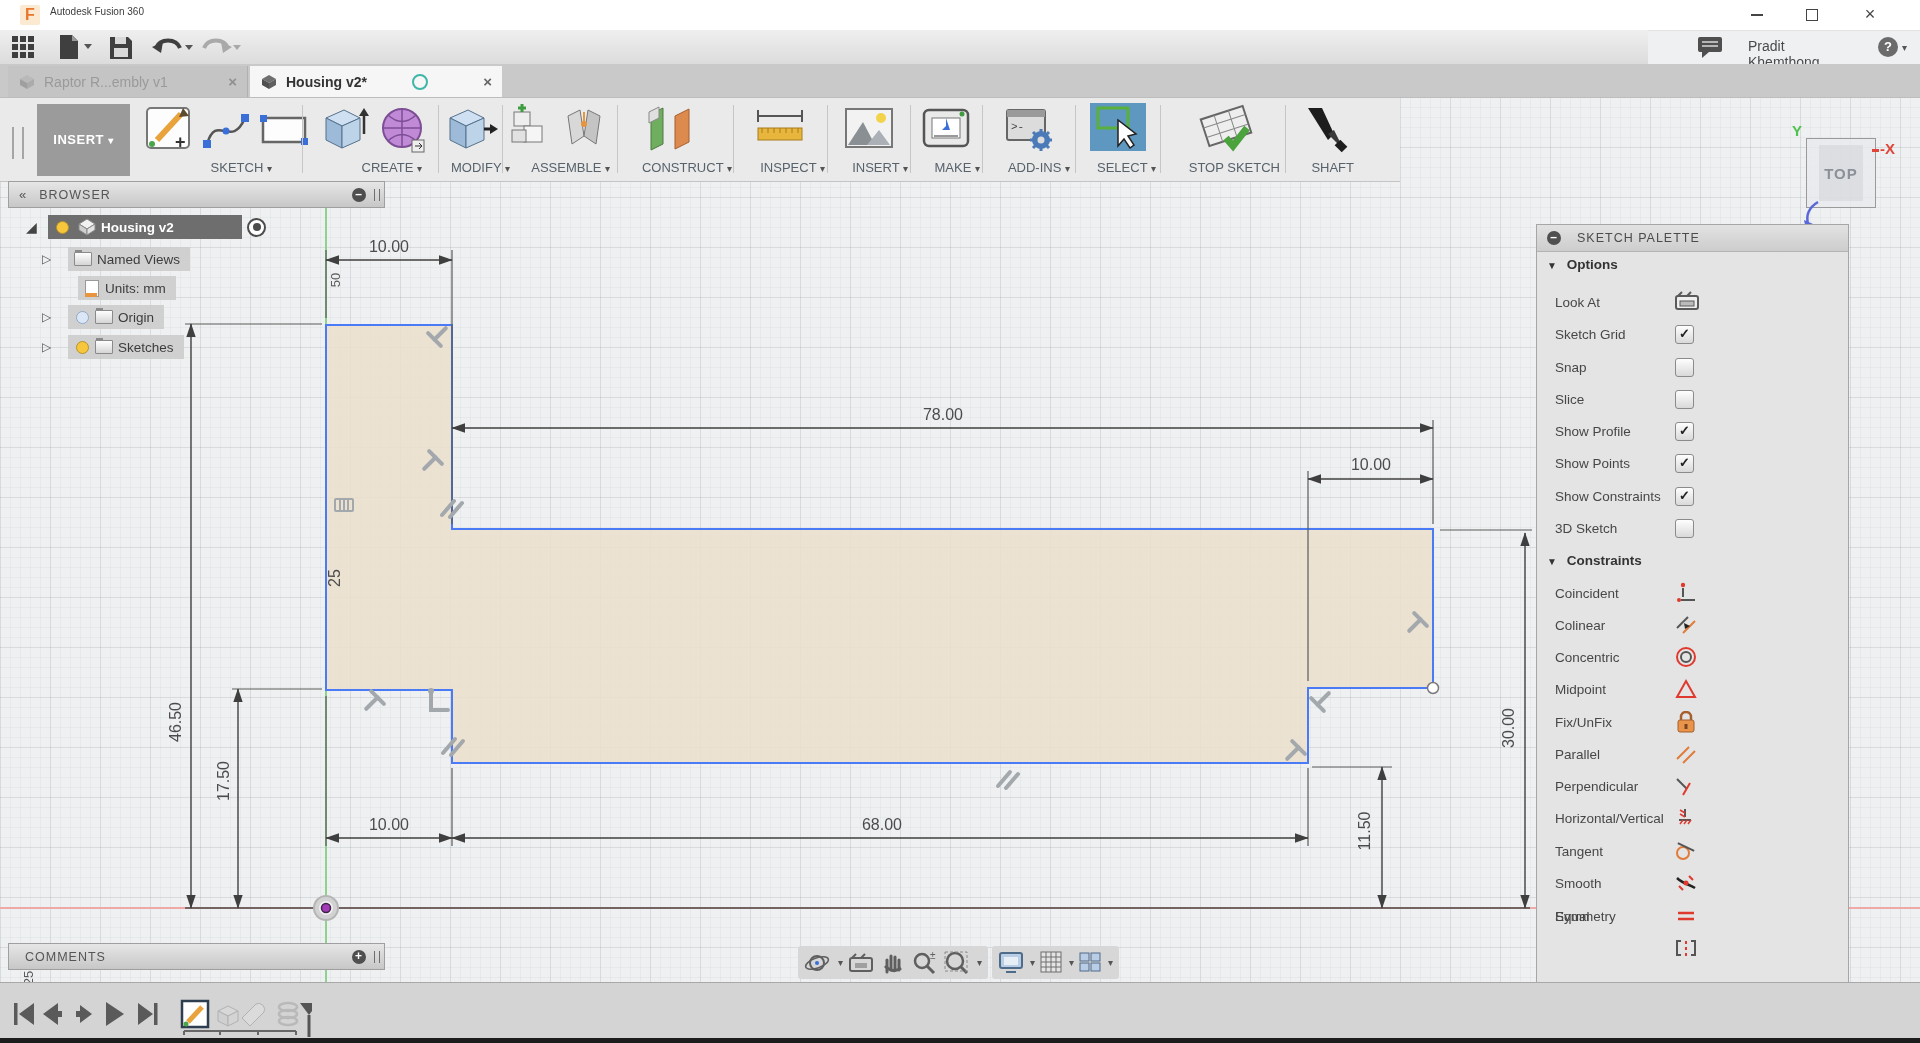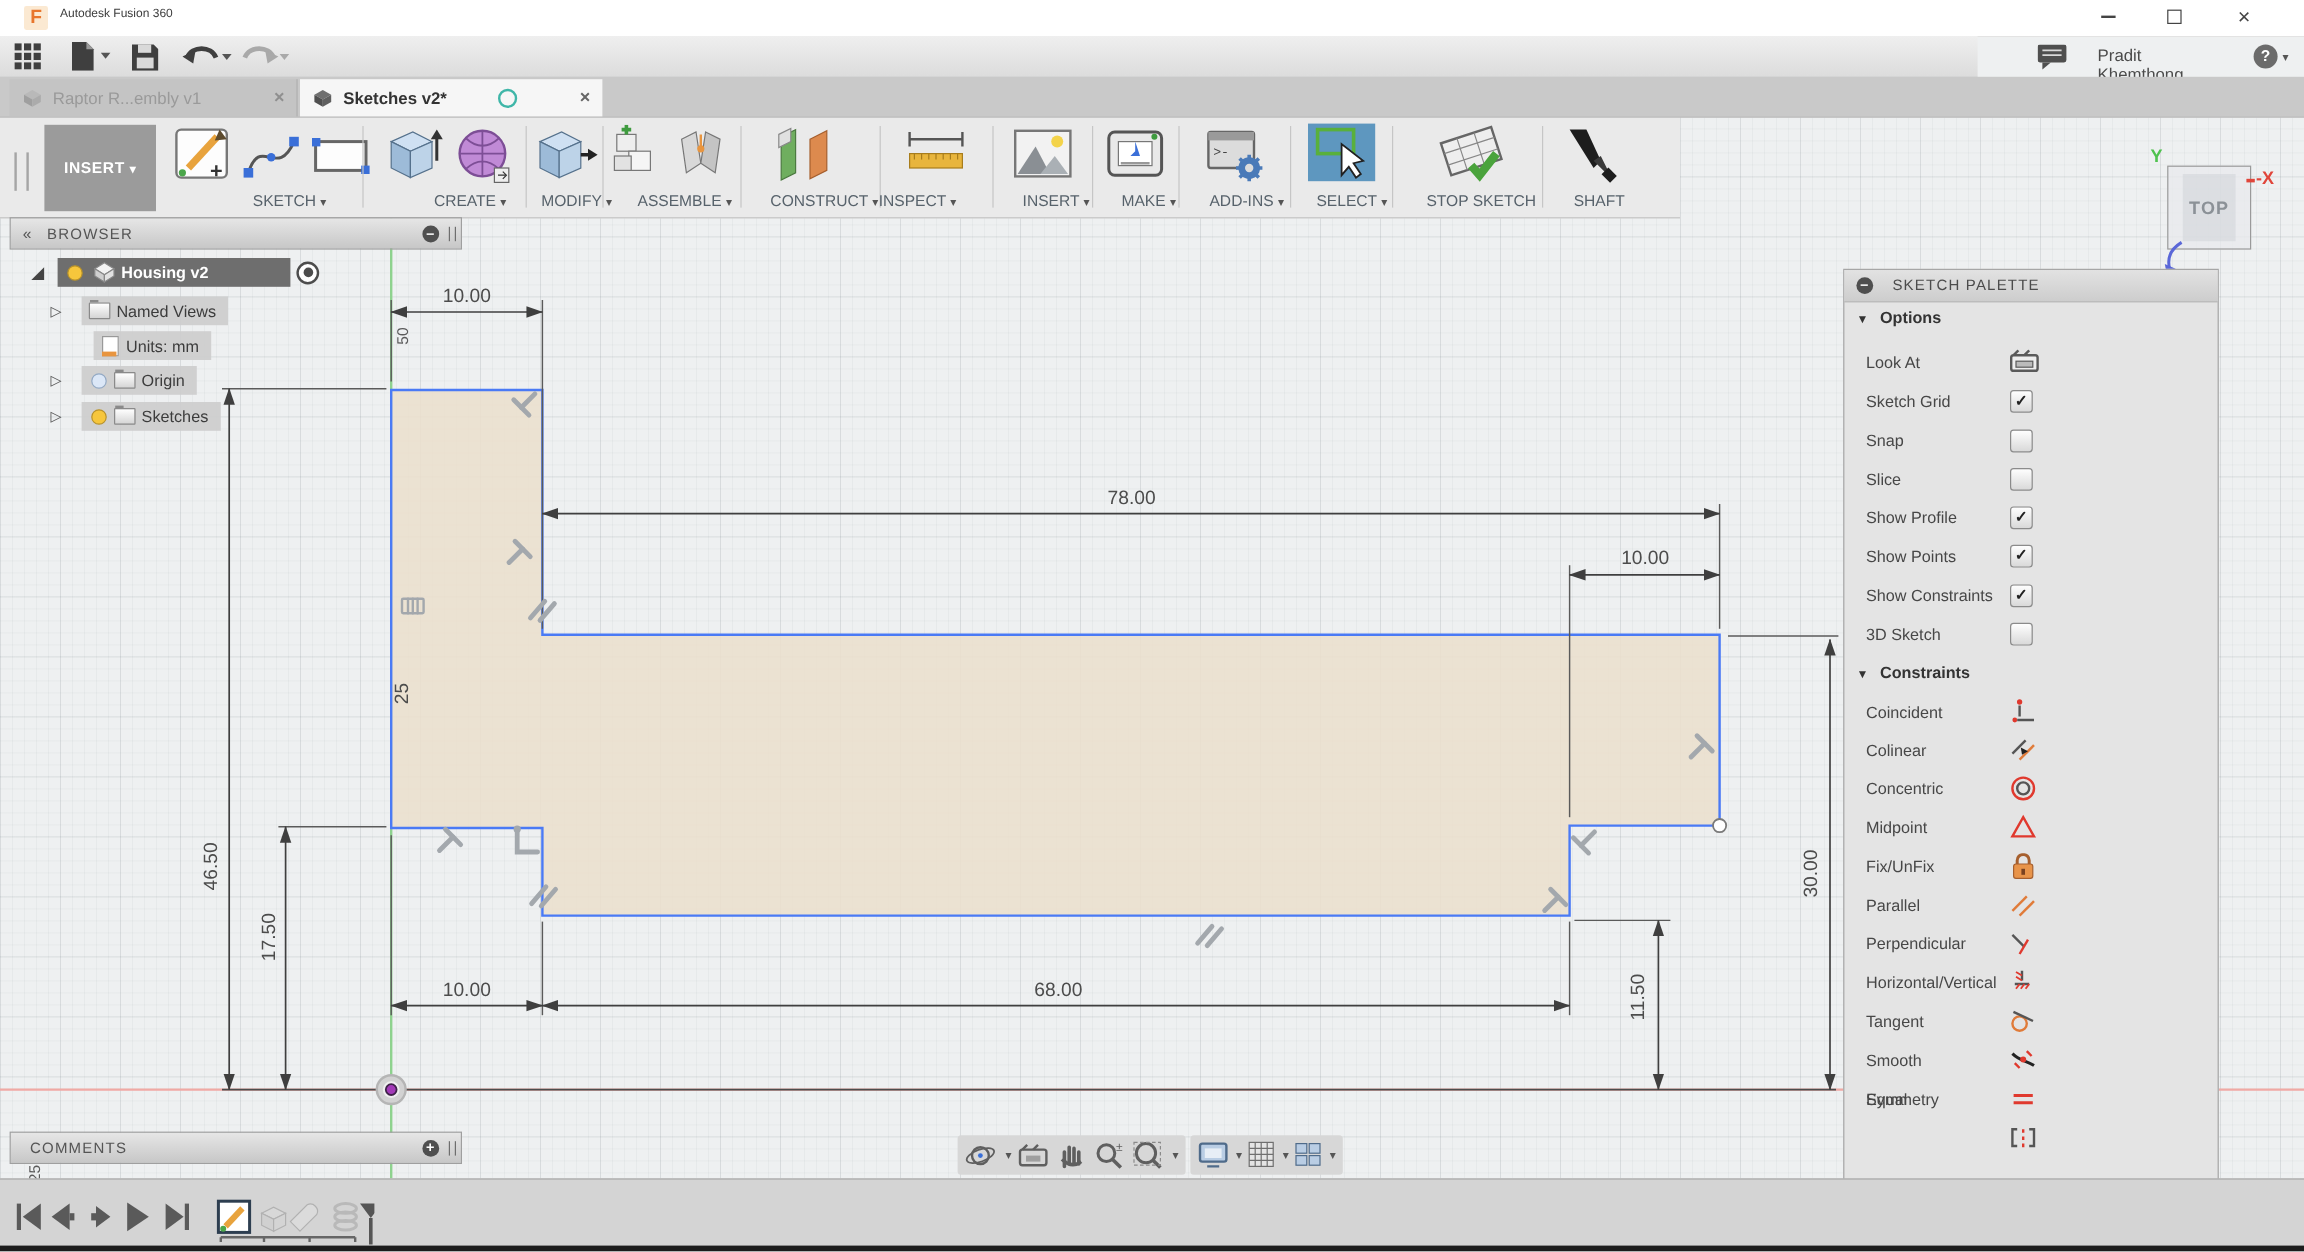--- a/index.html
+++ b/index.html
@@ -357,21 +357,21 @@
     <div class="abs rsep" style="left:982px"></div>
     <div class="abs rsep" style="left:1075px"></div>
     <div class="abs rsep" style="left:1160px"></div>
     <div class="abs rsep" style="left:1285px"></div>
 
     <div class="abs rlabel" style="left:172px;width:100px"><span>SKETCH</span> <span class="caret">▾</span></div>
     <div class="abs rlabel" style="left:322px;width:100px"><span>CREATE</span> <span class="caret">▾</span></div>
     <div class="abs rlabel" style="left:410px;width:100px"><span>MODIFY</span> <span class="caret">▾</span></div>
     <div class="abs rlabel" style="left:510px;width:100px"><span>ASSEMBLE</span> <span class="caret">▾</span></div>
     <div class="abs rlabel" style="left:622px;width:110px"><span>CONSTRUCT</span> <span class="caret">▾</span></div>
-    <div class="abs rlabel" style="left:707px;width:90px"><span>INSPECT</span> <span class="caret">▾</span></div>
+    <div class="abs rlabel" style="left:735px;width:90px"><span>INSPECT</span> <span class="caret">▾</span></div>
     <div class="abs rlabel" style="left:828px;width:80px"><span>INSERT</span> <span class="caret">▾</span></div>
     <div class="abs rlabel" style="left:912px;width:68px"><span>MAKE</span> <span class="caret">▾</span></div>
     <div class="abs rlabel" style="left:988px;width:82px"><span>ADD-INS</span> <span class="caret">▾</span></div>
     <div class="abs rlabel" style="left:1080px;width:76px"><span>SELECT</span> <span class="caret">▾</span></div>
     <div class="abs rlabel" style="left:1168px;width:112px"><span>STOP SKETCH</span></div>
     <div class="abs rlabel" style="left:1298px;width:56px"><span>SHAFT</span></div>
   </div>
 
   <div class="abs titlebar">
     <div class="abs fusion-logo">F</div>
@@ -437,21 +437,21 @@
       </svg>
       <span class="tablabel">Raptor R...embly v1</span>
       <span class="tabx">×</span>
     </div>
     <div class="abs doctab tab-active">
       <svg width="18" height="16">
         <polygon points="2,5 9,1 16,5 9,9" fill="#6f6f6f"></polygon>
           <polygon points="2,5 9,9 9,15 2,11" fill="#4f4f4f"></polygon>
           <polygon points="9,9 16,5 16,11 9,15" fill="#5f5f5f"></polygon>
       </svg>
-      <span class="tablabel">Sketches v2*</span>
+      <span class="tablabel">Housing v2*</span>
       <span class="greenring" style="margin-left:auto"></span>
       <span class="tabx">×</span>
     </div>
   </div>
 
   <div class="abs phead" style="left:8px;top:181px;width:377px">
     <span style="margin-left:10px;font-size:13px;letter-spacing:-1px">«</span>
     <span style="margin-left:14px">BROWSER</span>
     <span class="darkdot" style="margin-left:auto">–</span>
     <span class="handle2" style="margin:0 4px 0 8px"></span>

